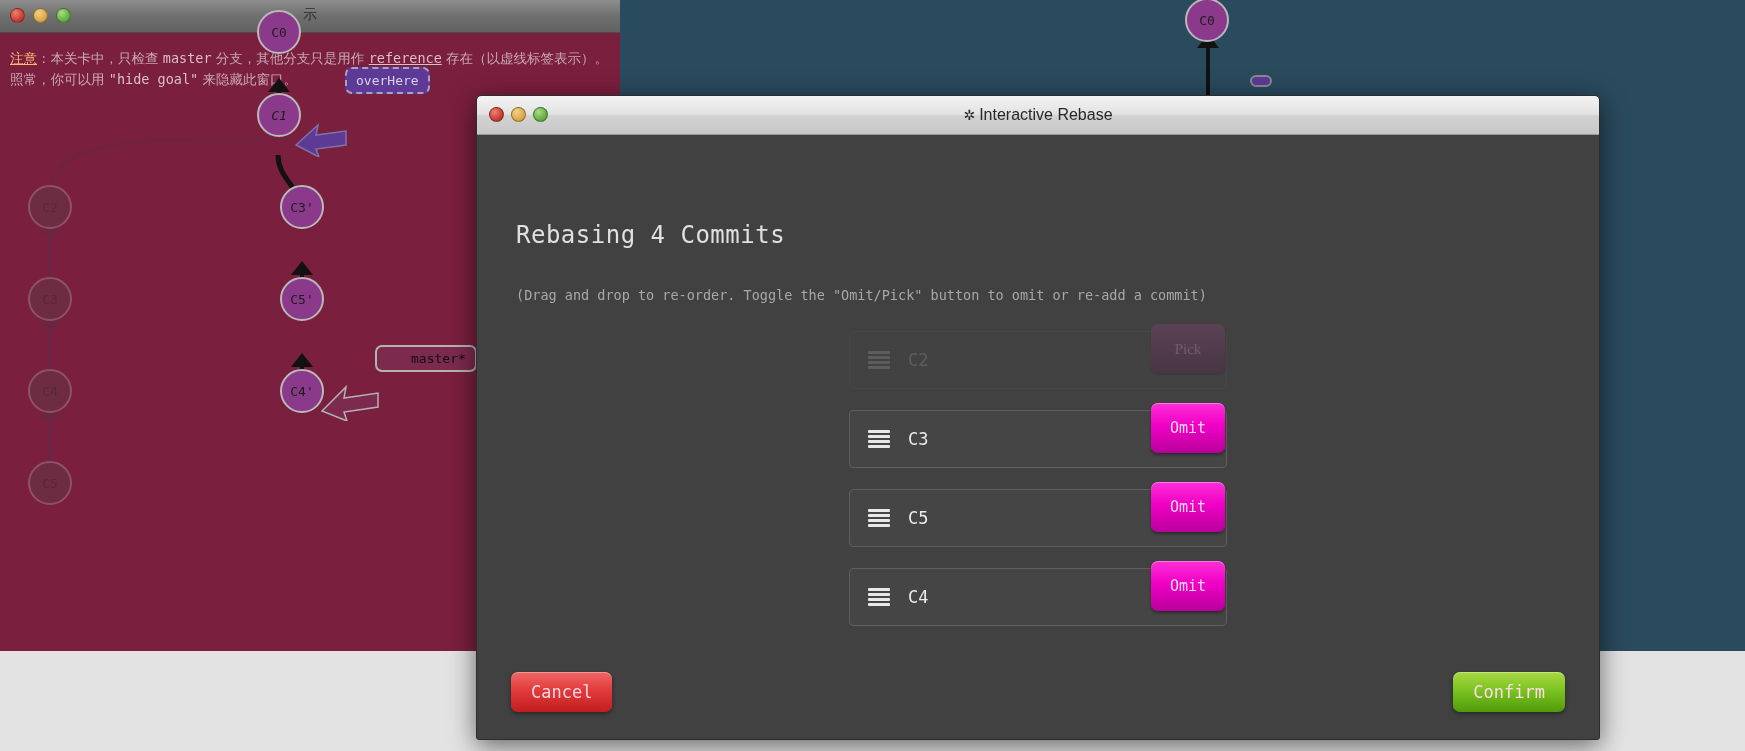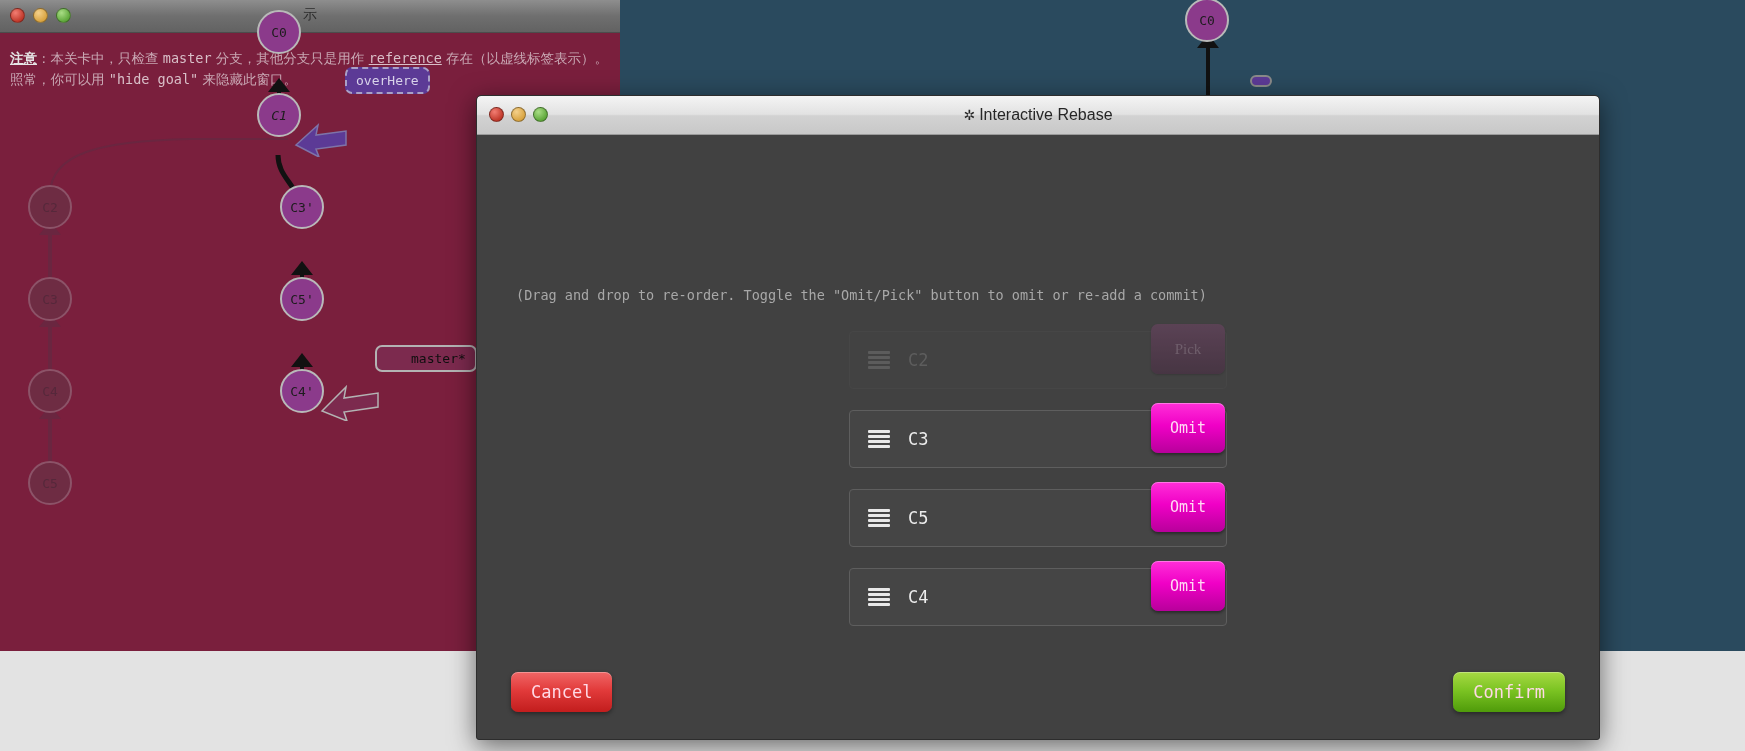--- a/index.html
+++ b/index.html
@@ -35,21 +35,21 @@
     text-align: center; font-size: 14px; color: #2b2b2b;
     font-family: "Liberation Sans", sans-serif;
   }
   .goal-body { position: relative; width: 100%; height: 668px; background: #7a1f3d; }
 
   .note-text {
     position: absolute; left: 10px; top: 15px; width: 600px;
     font-family: "DejaVu Sans", sans-serif;
     font-size: 13.5px; line-height: 21px; color: #c9a8b4;
   }
-  .note-text b { color: #e5e5e5; font-weight: bold; }
+  .note-text b { color: #fdba74; font-weight: normal; }
   .note-text .mono { font-family: "DejaVu Sans Mono", monospace; color: #d9bfc8; }
   .note-text u { text-decoration: underline; }
 
   
   .node {
     position: absolute; width: 44px; height: 44px; border-radius: 50%;
     background: #8b3a8b; border: 2px solid #b9b9b9;
     display: flex; align-items: center; justify-content: center;
     font-family: "DejaVu Sans Mono", monospace; font-size: 13px; color: #1c1c1c;
     z-index: 5;
@@ -285,20 +285,21 @@
         <div class="tl amber"></div>
         <div class="tl green"></div>
       </div>
       <div class="modal-title">
         <span class="gear">✲</span><span>Interactive Rebase</span>
       </div>
     </div>
 
     <div class="modal-body">
 
+      <div class="rebase-heading">Rebasing 4 Commits</div>
       <div class="rebase-sub">(Drag and drop to re-order. Toggle the "Omit/Pick" button to omit or re-add a commit)</div>
 
       <div class="commit-list">
 
         <div class="commit-row omitted">
           <div class="grip">
               <span></span>
               <span></span>
               <span></span>
               <span></span>

